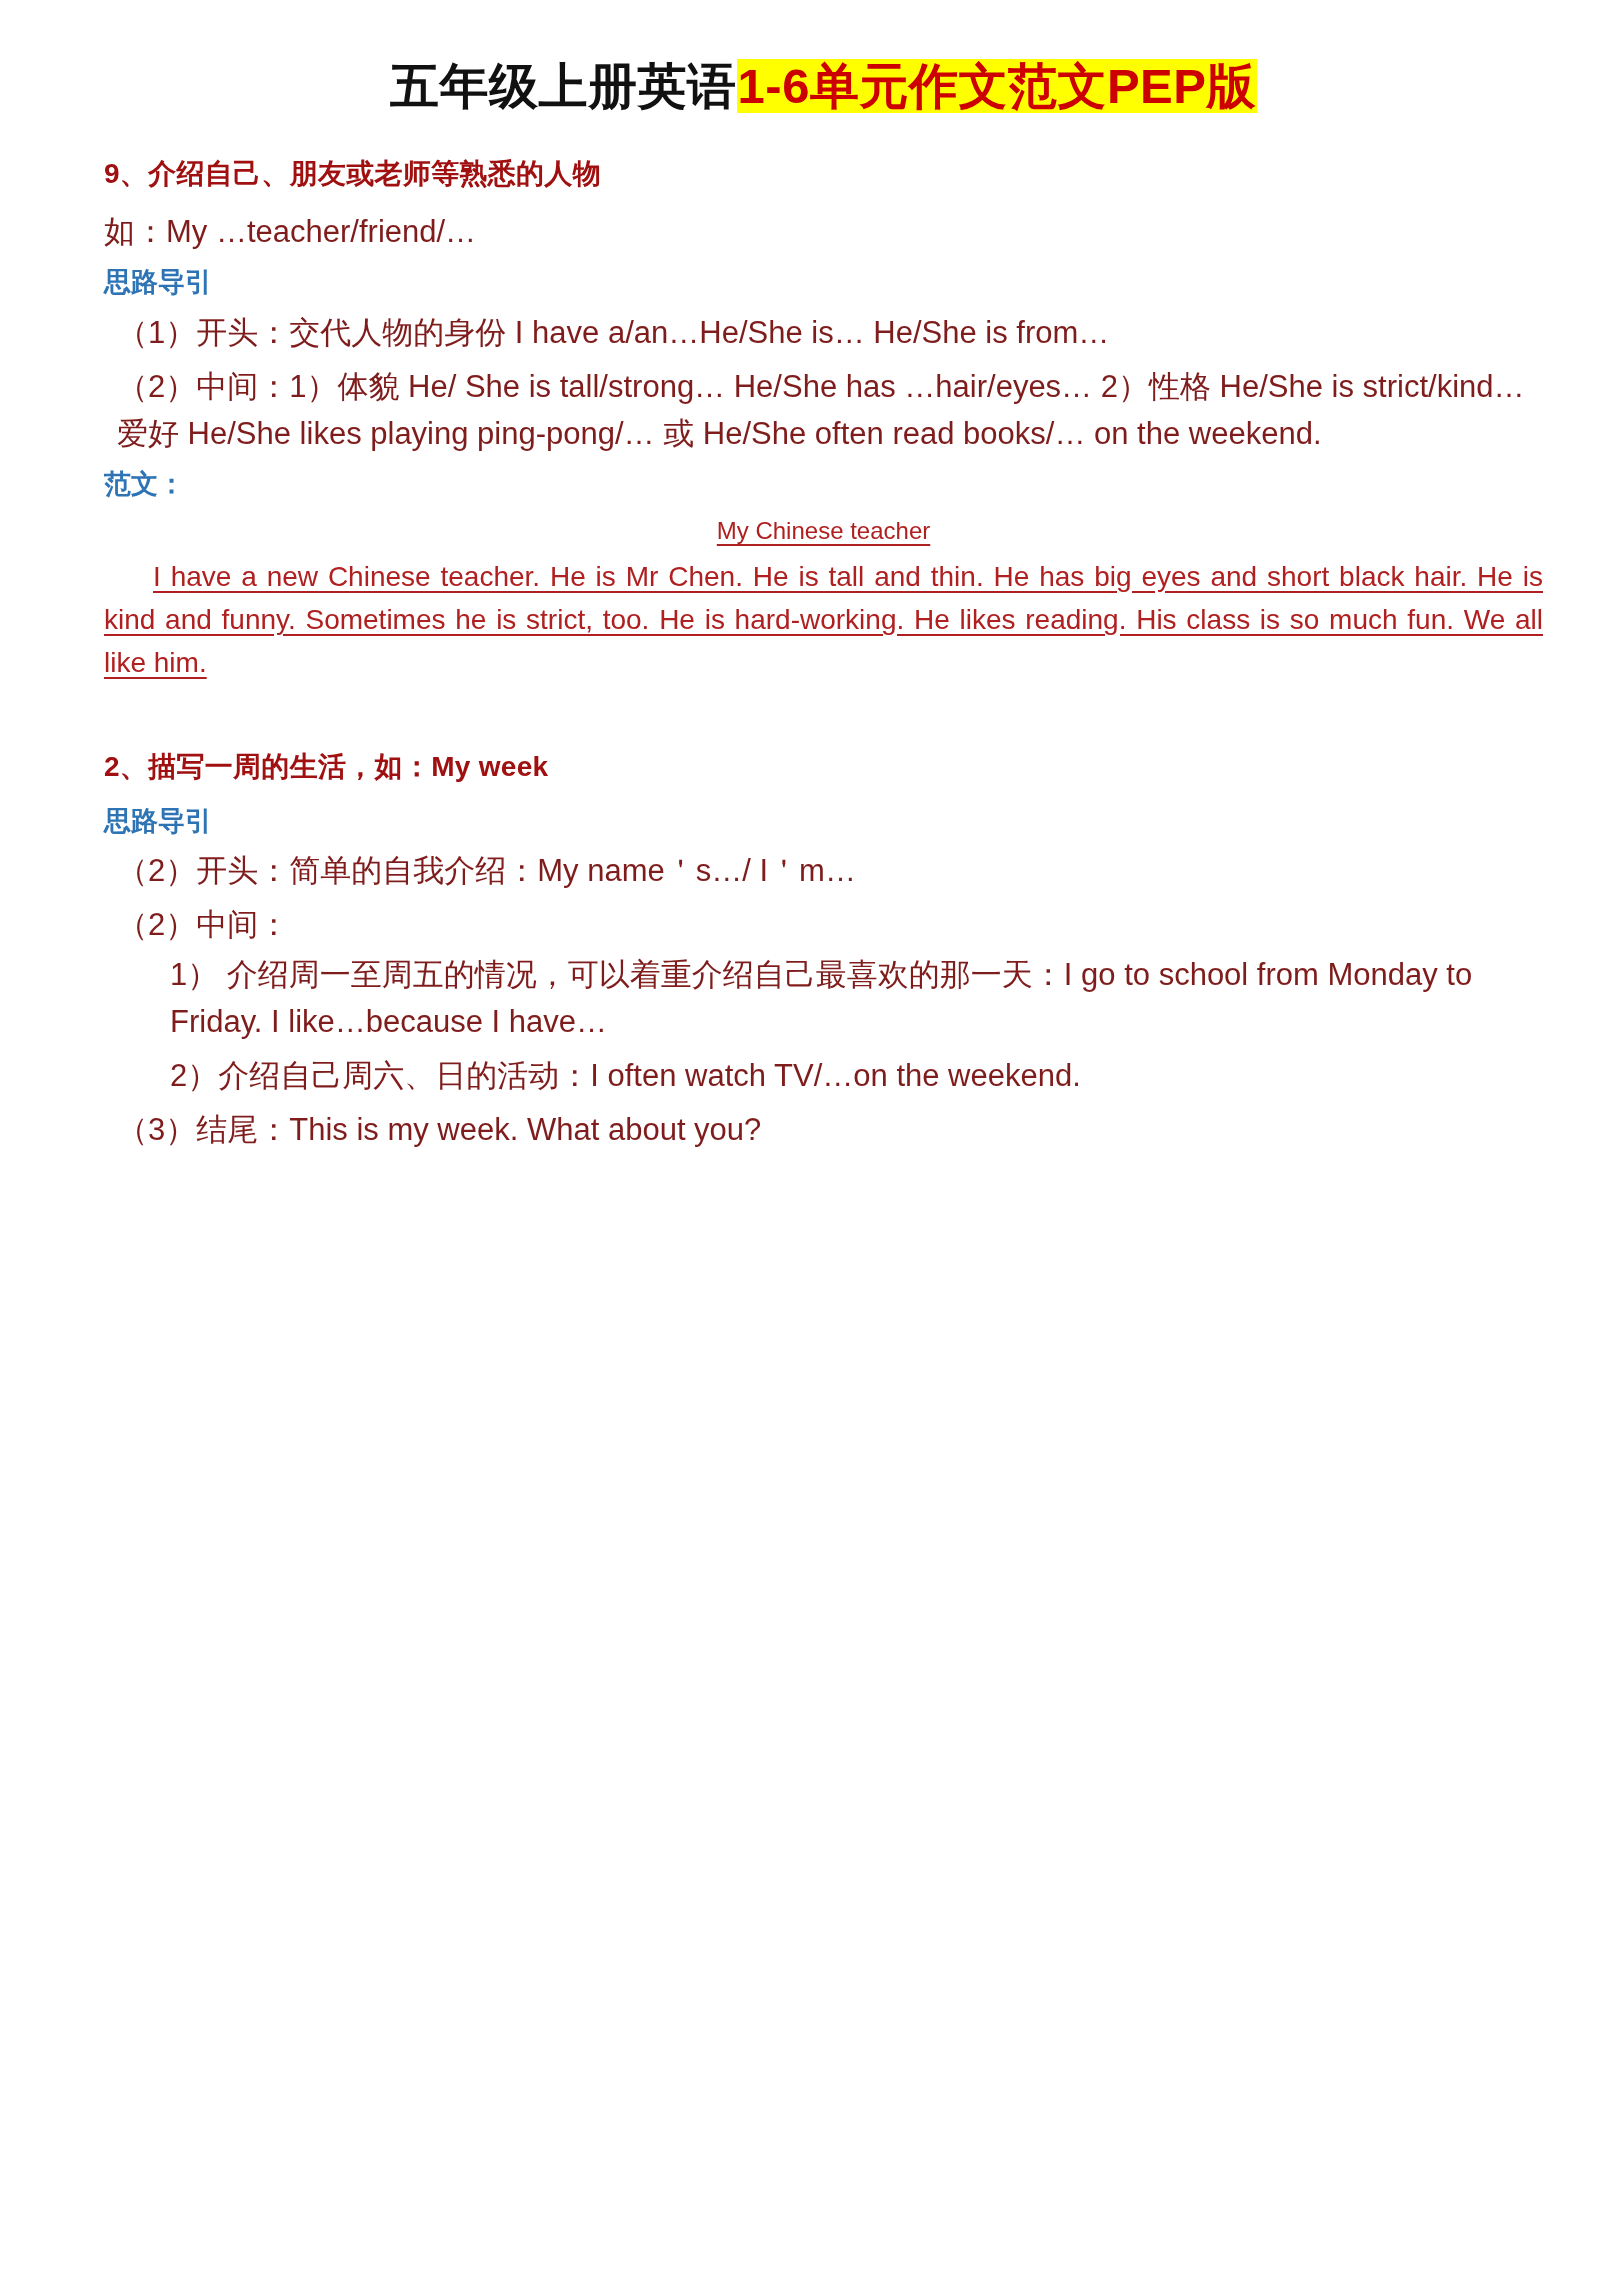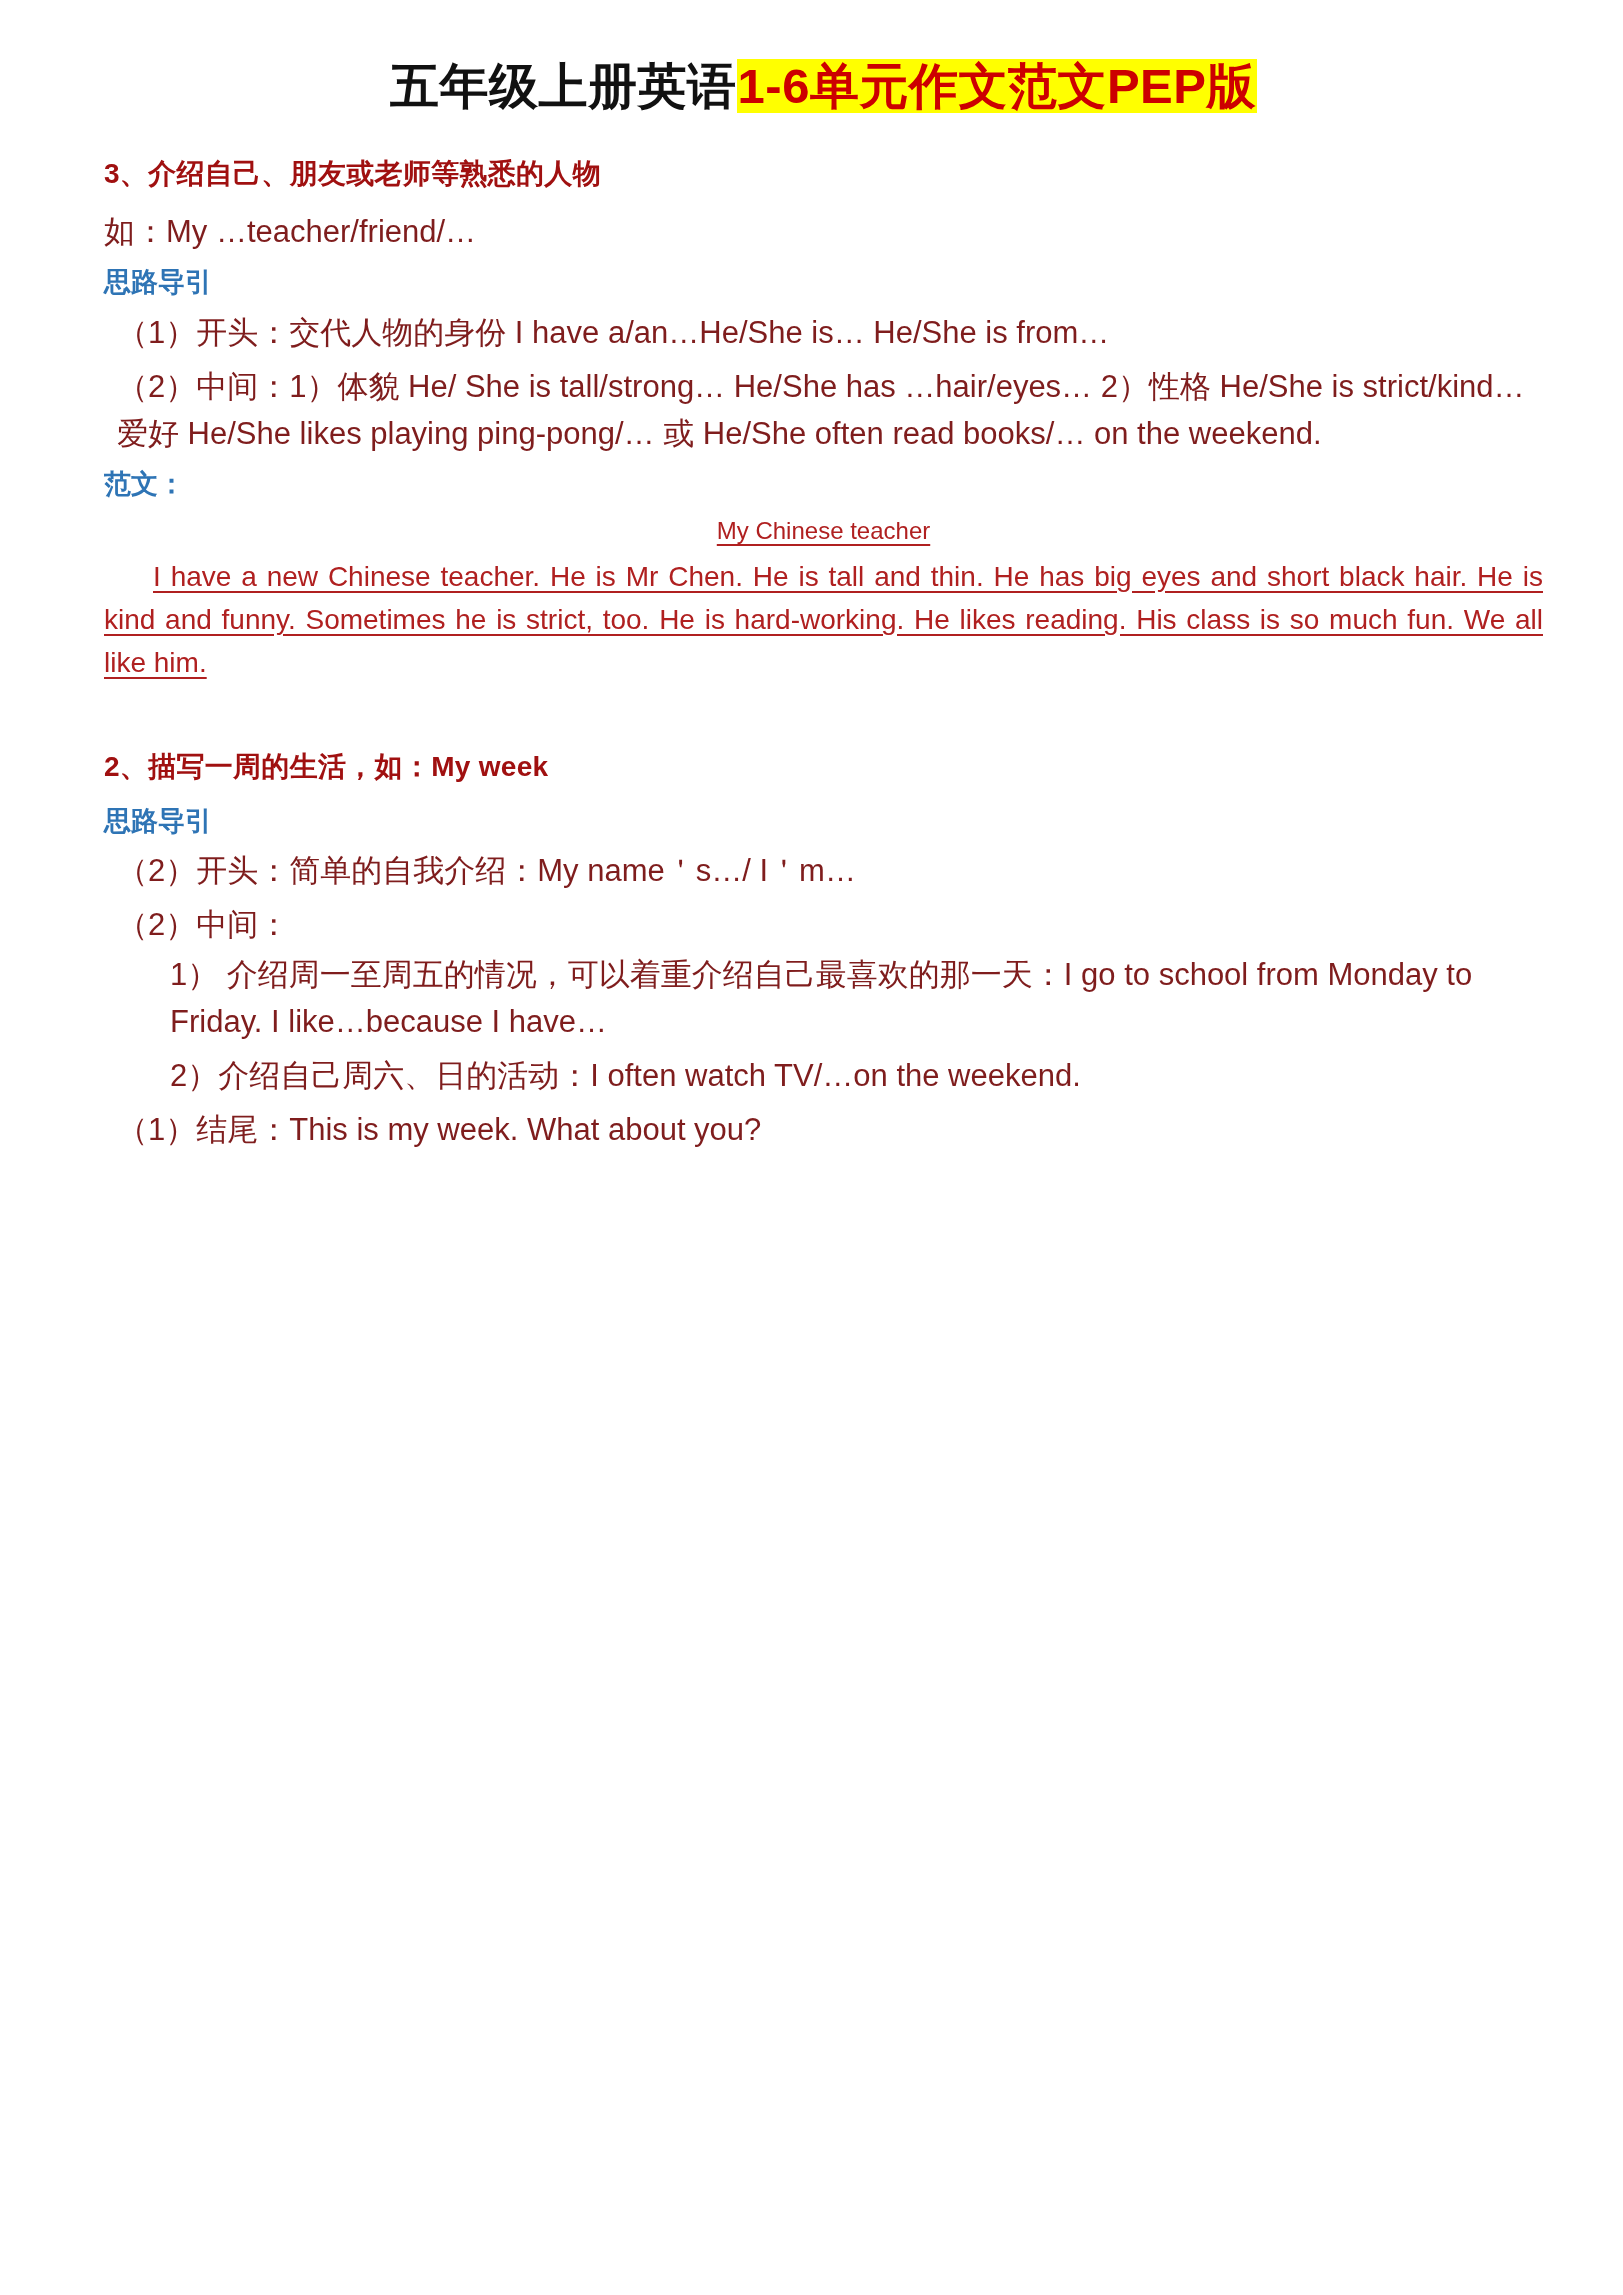--- a/index.html
+++ b/index.html
@@ -108,21 +108,21 @@
 </head>
 <body>
 
 <div class="page">
 
   <h1 class="doc-title">
     <span class="title-black">五年级上册英语</span><span class="title-hl">1-6单元作文范文PEP版</span>
   </h1>
 
   <div>
-    <p class="section-heading">3、介绍自己、朋友或老师等熟悉的人物</p>
+    <p class="section-heading">9、介绍自己、朋友或老师等熟悉的人物</p>
 
     <p class="line">如：My …teacher/friend/…</p>
 
     <p class="sub-label">思路导引</p>
 
     <p class="line indent">（1）开头：交代人物的身份  I have a/an…He/She is…  He/She is from…</p>
     <p class="line indent">（2）中间：1）体貌  He/ She is tall/strong… He/She has …hair/eyes… 2）性格  He/She is strict/kind… 爱好 He/She likes playing ping-pong/… 或 He/She often read books/… on the weekend.</p>
 
     <p class="sub-label">范文：</p>
 
@@ -135,17 +135,17 @@
 
   <div>
     <p class="section-heading">2、描写一周的生活，如：My week</p>
 
     <p class="sub-label">思路导引</p>
 
     <p class="line indent">（2）开头：简单的自我介绍：My name＇s…/ I＇m…</p>
     <p class="line indent tight">（2）中间：</p>
     <p class="line indent2">1） 介绍周一至周五的情况，可以着重介绍自己最喜欢的那一天：I go to school from Monday to Friday. I like…because I have…</p>
     <p class="line indent2">2）介绍自己周六、日的活动：I often watch TV/…on the weekend.</p>
-    <p class="line indent">（1）结尾：This is my week. What about you?</p>
+    <p class="line indent">（3）结尾：This is my week. What about you?</p>
   </div>
 
 </div>
 
 
 </body></html>

